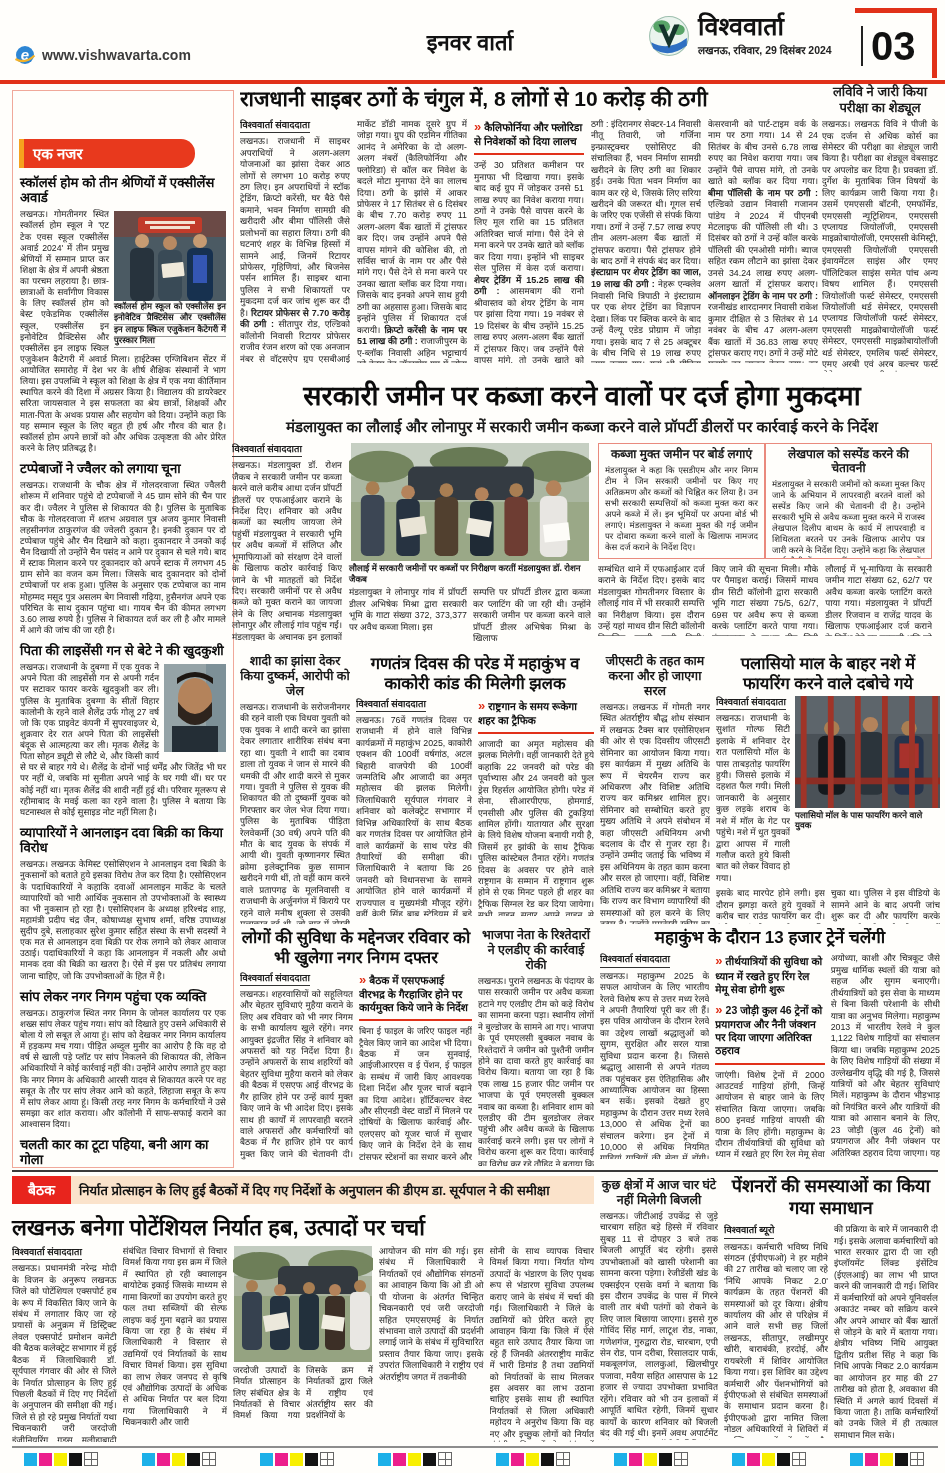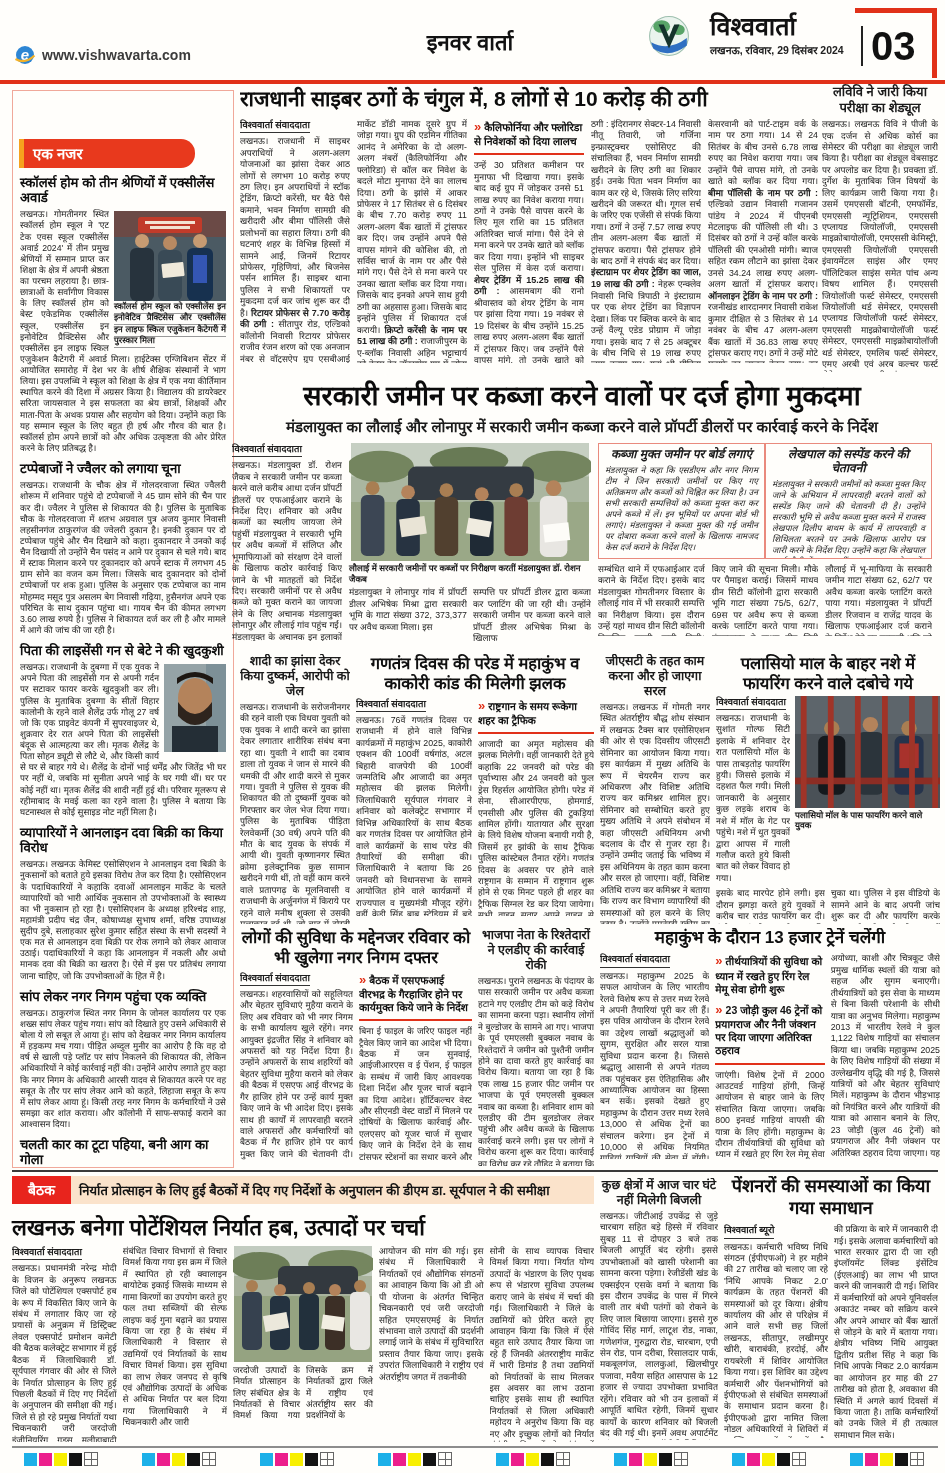--- a/index.html
+++ b/index.html
@@ -3,21 +3,21 @@
 <meta charset="utf-8">
 <style>
   html,body{margin:0;padding:0;background:#e9e9e9;}
   .page{position:relative;width:945px;height:1473px;background:#fffefb;margin:0 auto;
         font-family:"Liberation Sans",sans-serif;color:#1b1b1b;overflow:hidden;}
   
   .site{position:absolute;left:14px;top:44px;display:flex;align-items:center;gap:6px;
         font-size:14px;font-weight:bold;color:#3c3c3c;}
   .center-title{position:absolute;left:330px;top:26px;width:280px;text-align:center;
         font-size:22px;font-weight:800;color:#111;}
-  .mast{position:absolute;left:648px;top:14px;display:flex;align-items:center;gap:20px;}
+  .mast{position:absolute;left:648px;top:14px;display:flex;align-items:center;gap:8px;}
   .mast-txt{display:flex;flex-direction:column;}
   .mast-name{font-size:25px;font-weight:800;color:#111;line-height:1;}
   .mast-ed{font-size:10.5px;font-weight:bold;color:#222;margin-top:4px;}
   .pn-frame{position:absolute;left:855px;top:8px;width:82px;height:70px;
         border-top:5px solid #e13119;border-right:5px solid #e13119;box-sizing:border-box;
         display:flex;align-items:center;}
   .pn{border-left:2px solid #222;margin-left:6px;padding-left:8px;font-size:40px;
         font-weight:800;color:#111;line-height:1;}
   .red-rule{position:absolute;left:0;top:80px;width:945px;height:4px;background:#e13119;}
   
@@ -57,21 +57,21 @@
   
   .land{position:absolute;left:232px;top:376px;width:700px;height:274px;overflow:hidden;}
   .land-head{font-size:27px;font-weight:900;text-align:center;white-space:nowrap;color:#0b0b0b;}
   .land-deck{font-size:15px;font-weight:700;text-align:center;margin-top:3px;}
   .land-grid{display:flex;gap:7px;margin-top:7px;height:198px;overflow:hidden;}
   .land-c1{width:110px;flex:none;overflow:hidden;}
   .land-mid{width:242px;flex:none;}
   .land-mini{display:flex;gap:6px;margin-top:3px;}
   .land-mini>div{flex:1;overflow:hidden;}
   .land-right{flex:1;}
-  .land-boxes{display:flex;gap:0;font-style:italic;}
+  .land-boxes{display:flex;gap:0;}
   .infobox{flex:1;border:1.5px solid #e98a7d;padding:4px 6px;box-sizing:border-box;height:116px;overflow:hidden;}
   .infobox h4{font-size:12px;font-weight:800;text-align:center;margin:0 0 3px;line-height:1.15;}
   .infobox .bodytxt{font-size:8.5px;}
   .land-bottom{display:flex;gap:7px;margin-top:5px;height:72px;overflow:hidden;}
   .land-bottom>div{flex:1;overflow:hidden;}
   
   .band2{position:absolute;left:240px;top:654px;width:700px;height:270px;display:flex;gap:6px;overflow:hidden;}
   .shaadi{width:110px;flex:none;overflow:hidden;}
   .parade{width:238px;flex:none;overflow:hidden;}
   .parade .mid-head{font-size:16.5px;}

